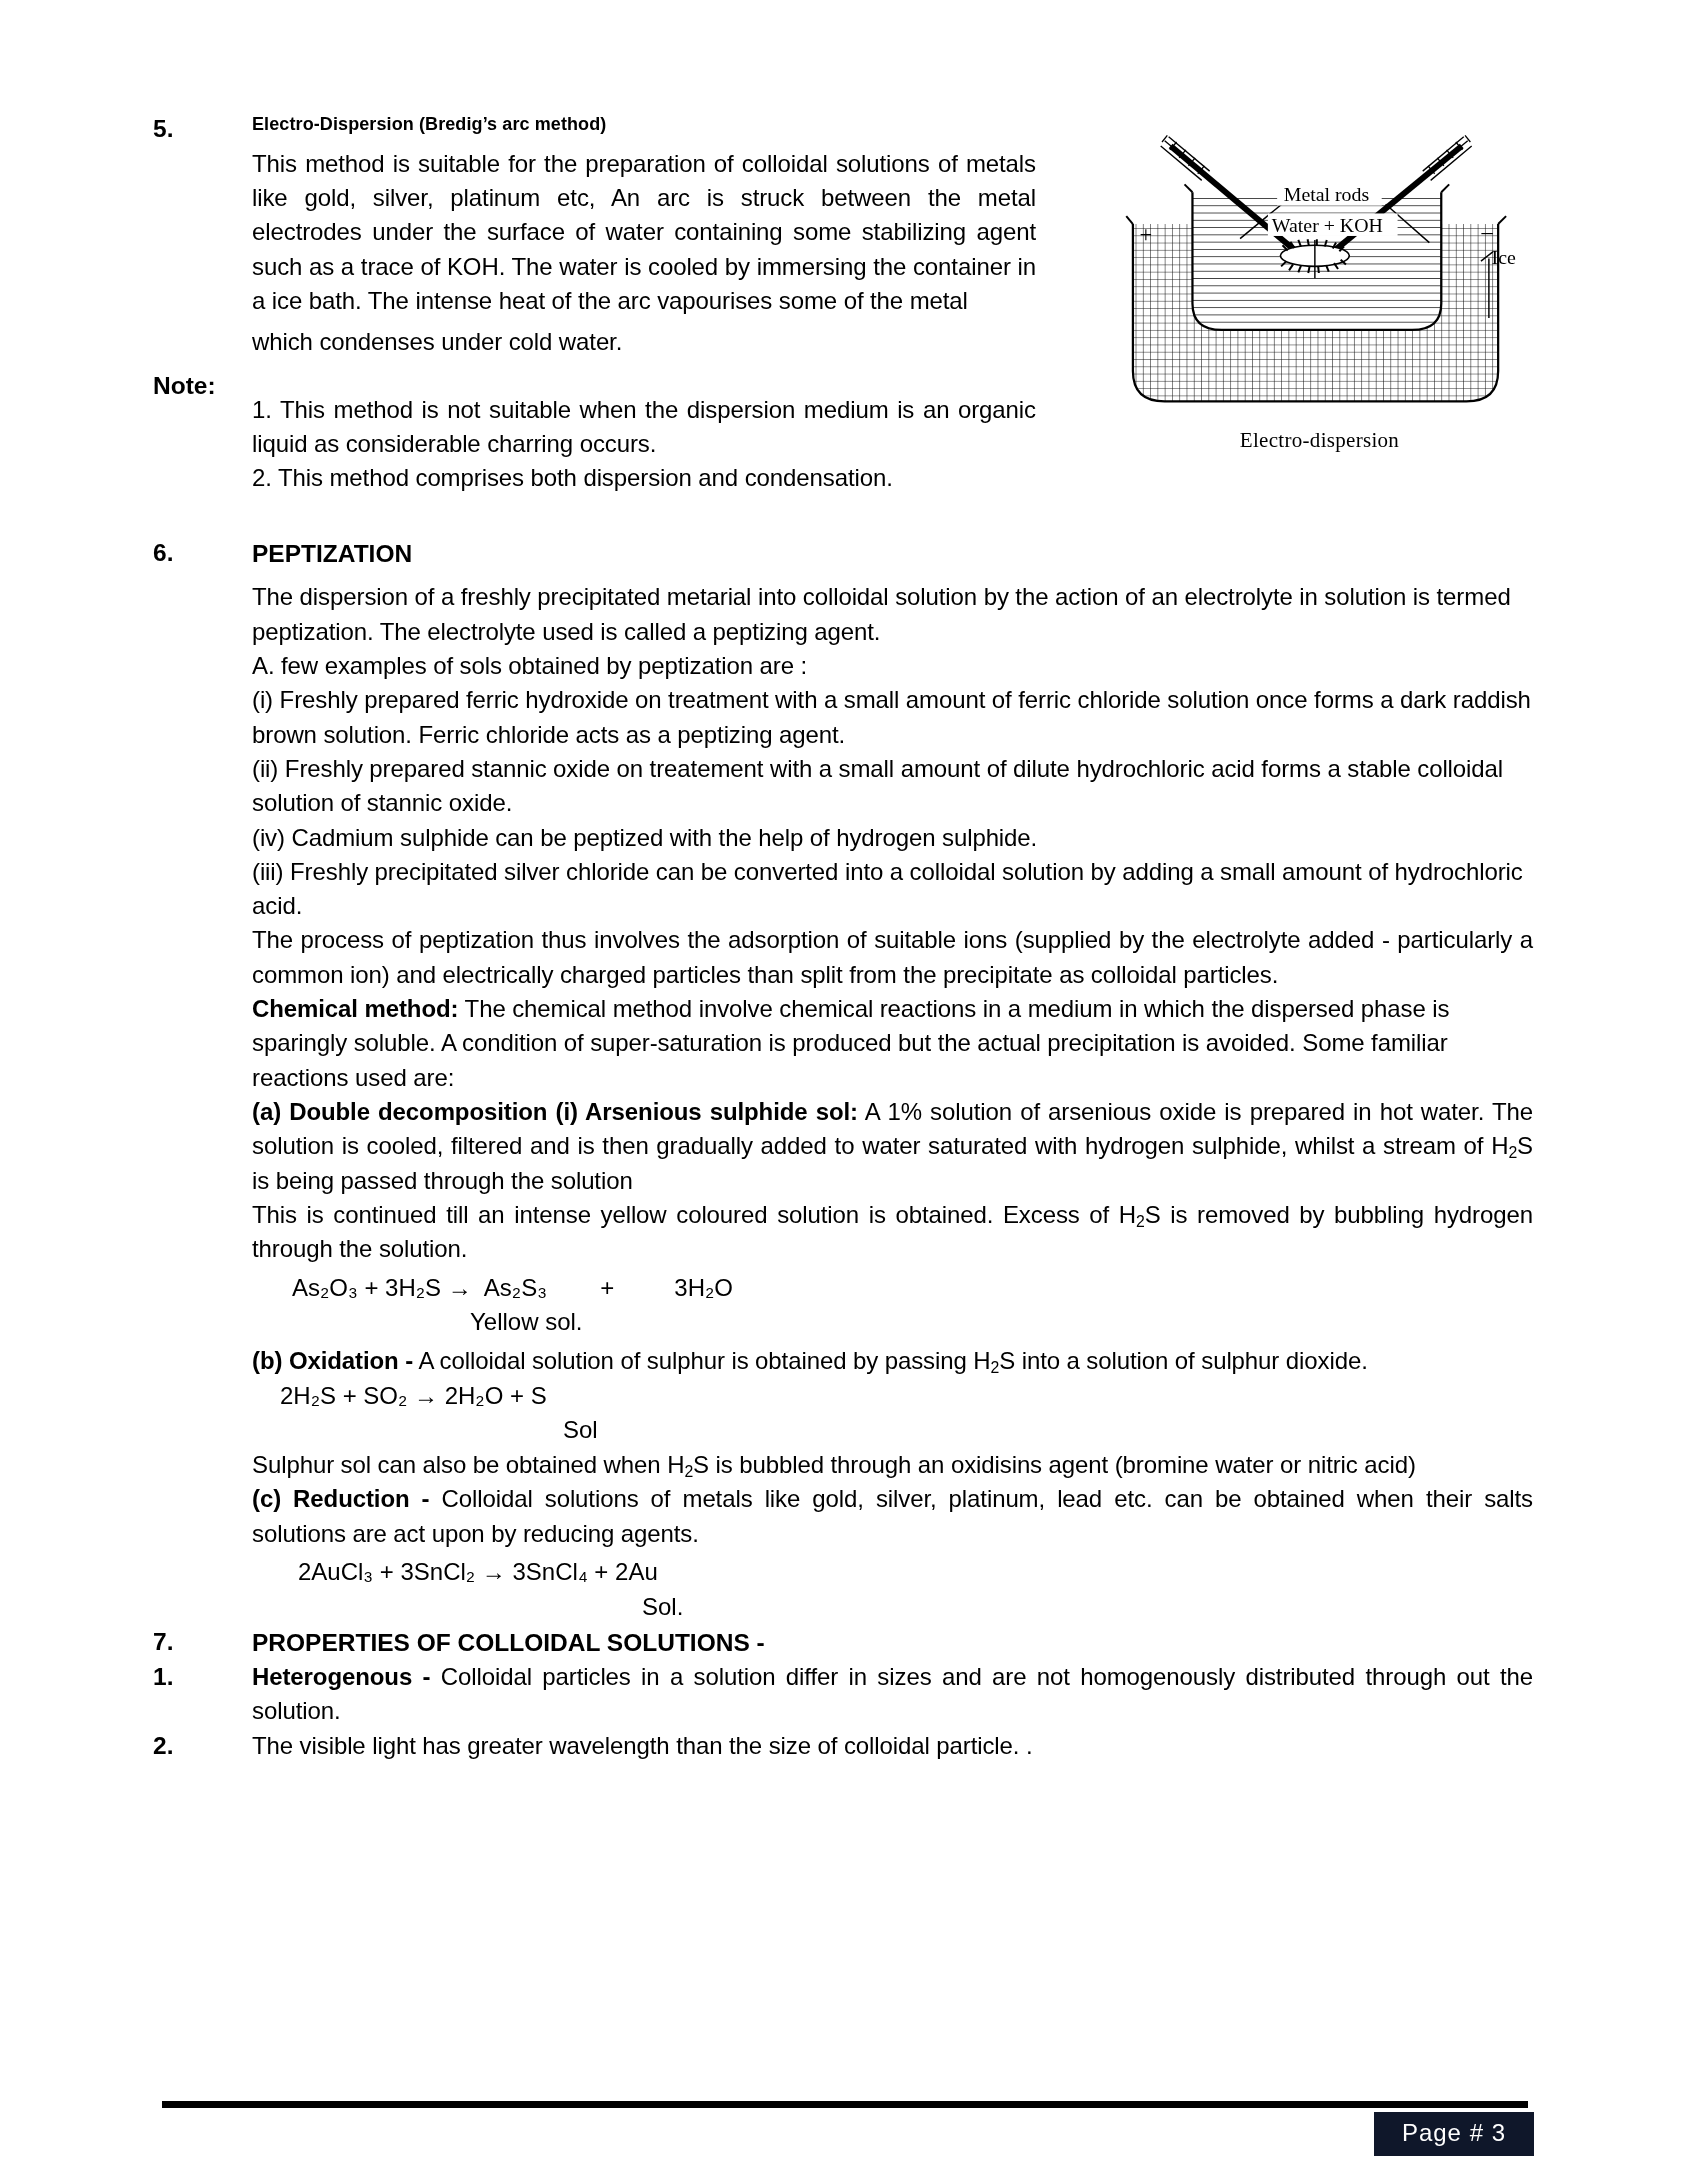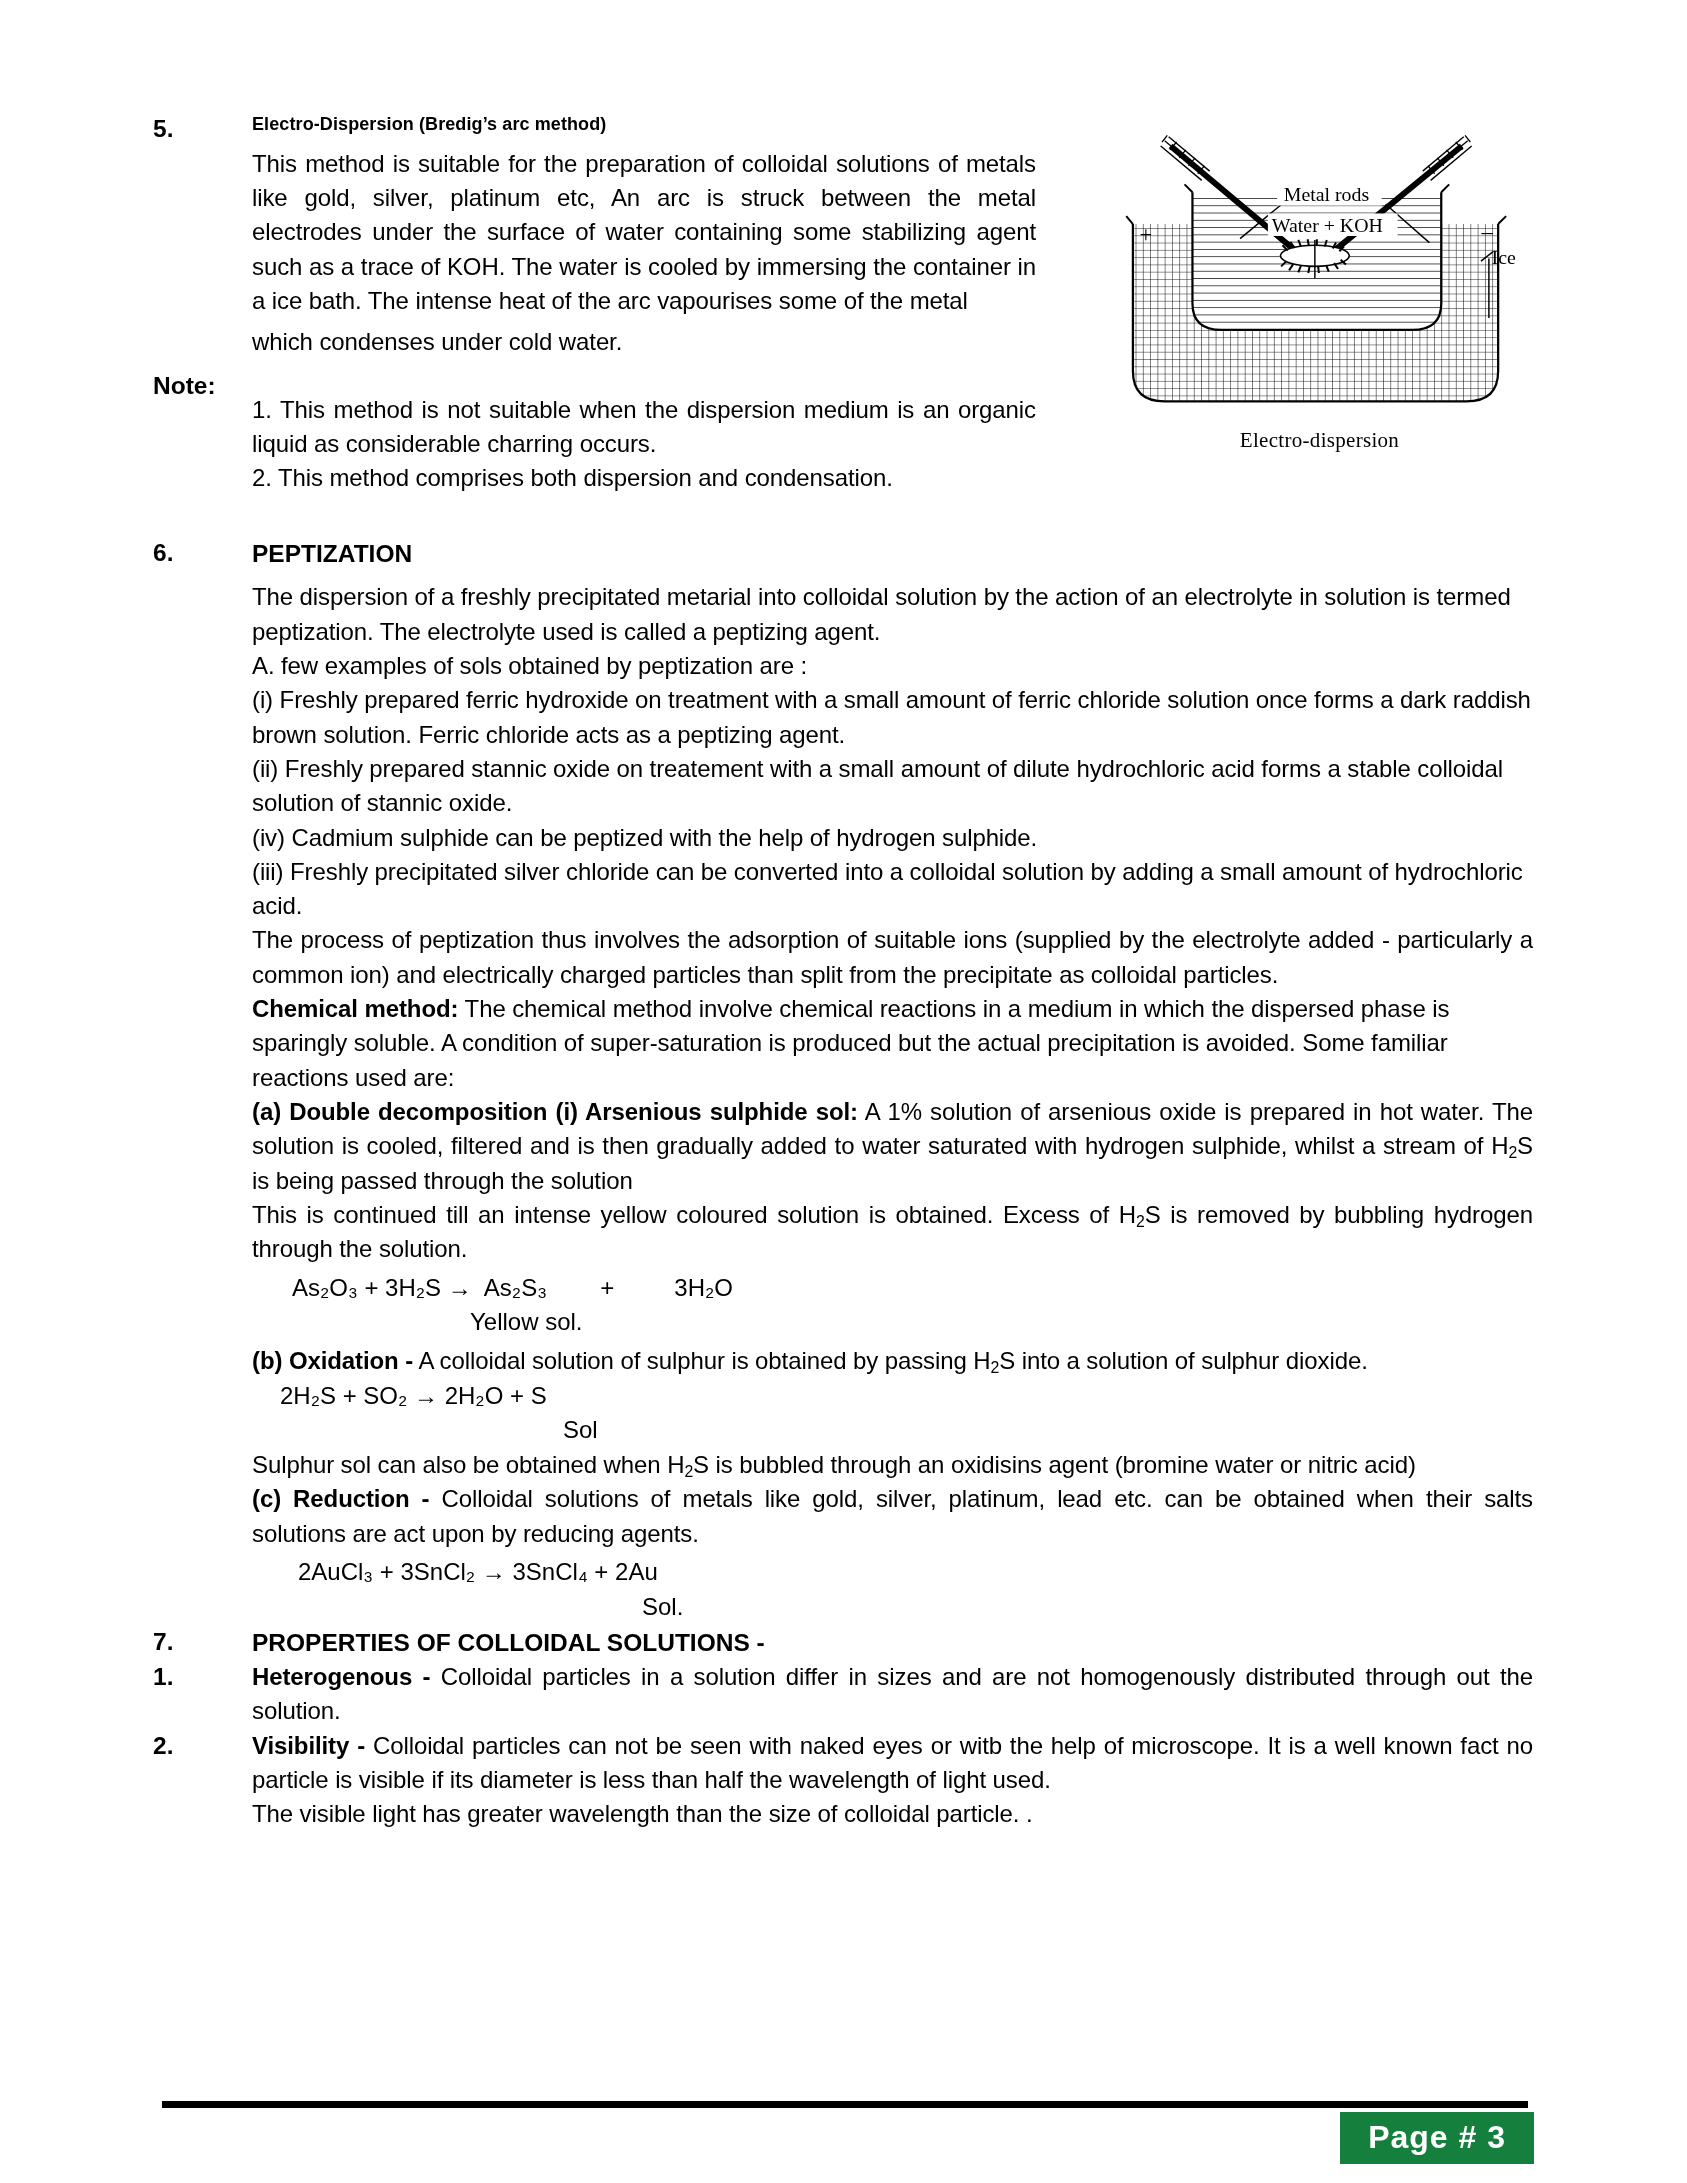--- a/index.html
+++ b/index.html
@@ -116,24 +116,24 @@
     left: 162px;
     top: 2101px;
     width: 1366px;
     height: 7.3px;
     background: #000000;
   }
   .page-badge {
     position: absolute;
     right: 153px;
     top: 2112px;
-    background: #15803d;
+    background: #0f172a;
     color: #ffffff;
-    font-size: 32px;
-    font-weight: bold;
+    font-size: 24px;
+    font-weight: normal;
     letter-spacing: 1px;
     padding: 9.3px 28px 10.6px 28px;
     line-height: 1.0;
   }
 
   .sp-6  { height: 4px; }
   .sp-10 { height: 6.6px; }
   .sp-14 { height: 9.3px; }
   .sp-36 { height: 24px; }
   .sp-60 { height: 40px; }
@@ -316,21 +316,20 @@
     <div class="row">
       <div class="num">1.</div>
       <div class="bodycol">
         <p class="para just"><b>Heterogenous -</b><span> Colloidal particles in a solution differ in sizes and are not homogenously distributed through out the solution.</span></p>
       </div>
     </div>
 
     <div class="row">
       <div class="num">2.</div>
       <div class="bodycol">
-        <p class="para just"><b>Visibility -</b><span> Colloidal particles can not be seen with naked eyes or witb the help of microscope. It is a well known fact no particle is visible if its diameter is less than half the wavelength of light used.</span></p>
         <p class="para">The visible light has greater wavelength than the size of colloidal particle. .</p>
       </div>
     </div>
 
   </div>
 
   <div class="footer-rule"></div>
   <div class="page-badge">Page # 3</div>
 
 </div>

